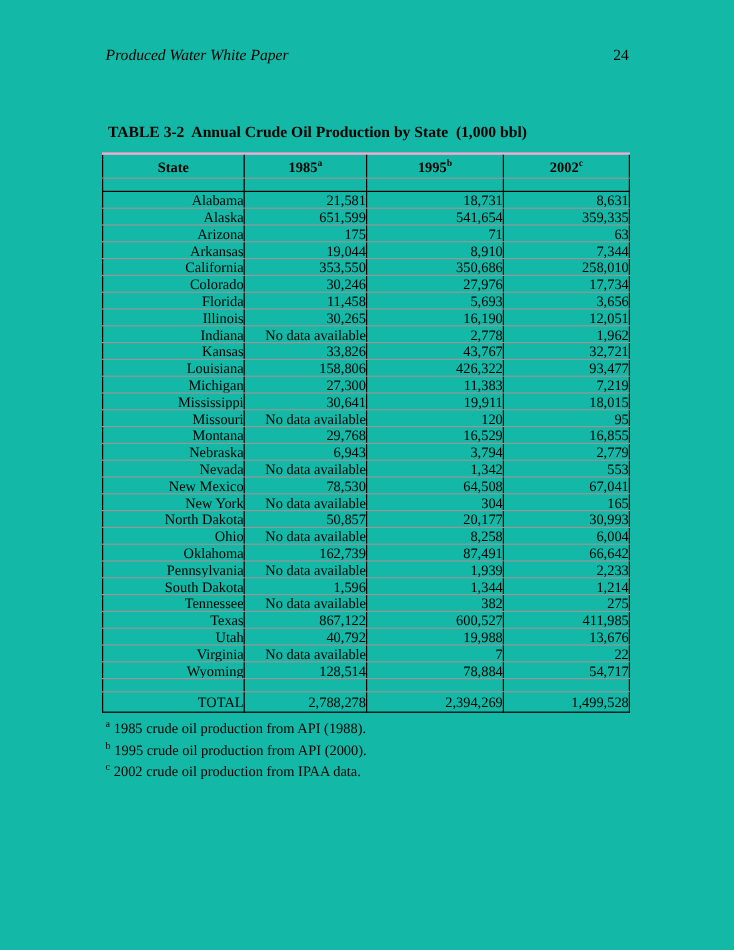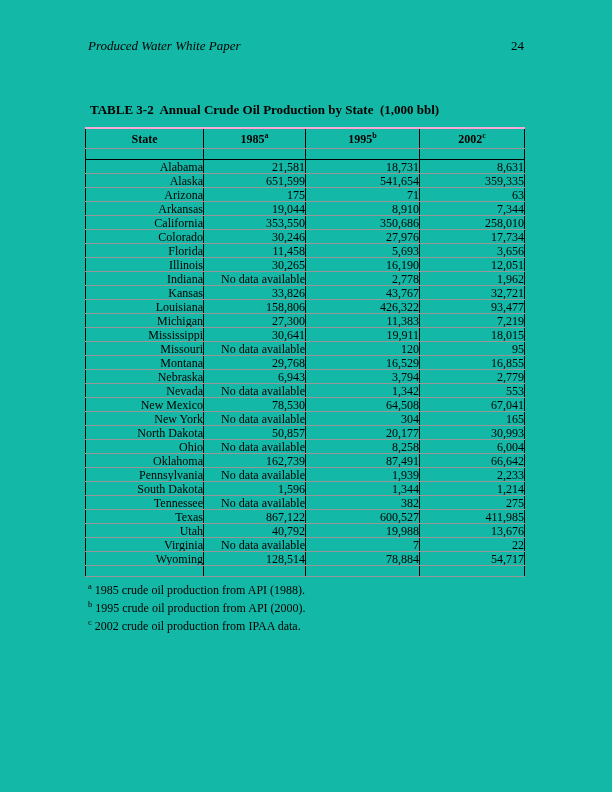--- a/index.html
+++ b/index.html
@@ -250,20 +250,26 @@
             <td class="num">128,514</td>
             <td class="num">78,884</td>
             <td class="num">54,717</td>
           </tr>
           <tr class="blank-row" id="rows-anchor">
           <td></td>
             <td></td>
             <td></td>
             <td></td>
         </tr>
+        <tr class="total-row">
+          <td class="state">TOTAL</td>
+          <td class="num">2,788,278</td>
+          <td class="num">2,394,269</td>
+          <td class="num">1,499,528</td>
+        </tr>
       </tbody>
     </table>
 
     <div class="footnotes">
       <div class="footnote"><sup>a</sup><span>1985 crude oil production from API (1988).</span></div>
       <div class="footnote"><sup>b</sup><span>1995 crude oil production from API (2000).</span></div>
       <div class="footnote"><sup>c</sup><span>2002 crude oil production from IPAA data.</span></div>
     </div>
 
   </div>

